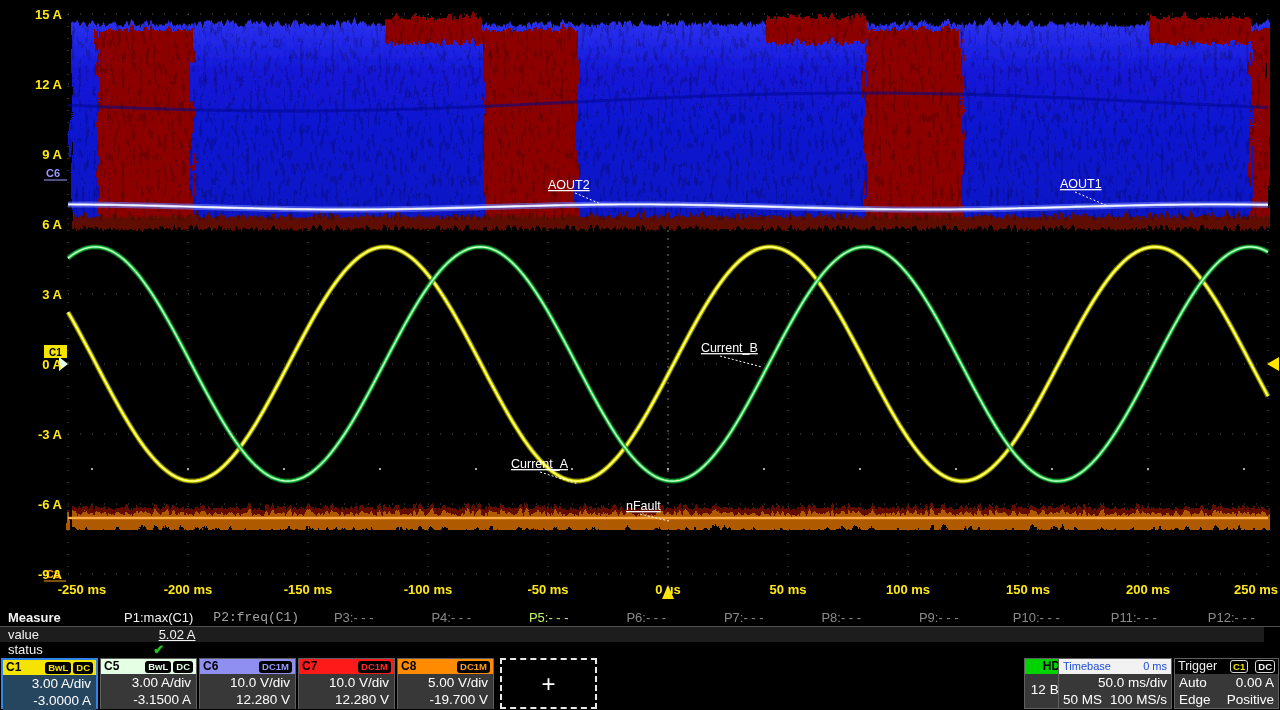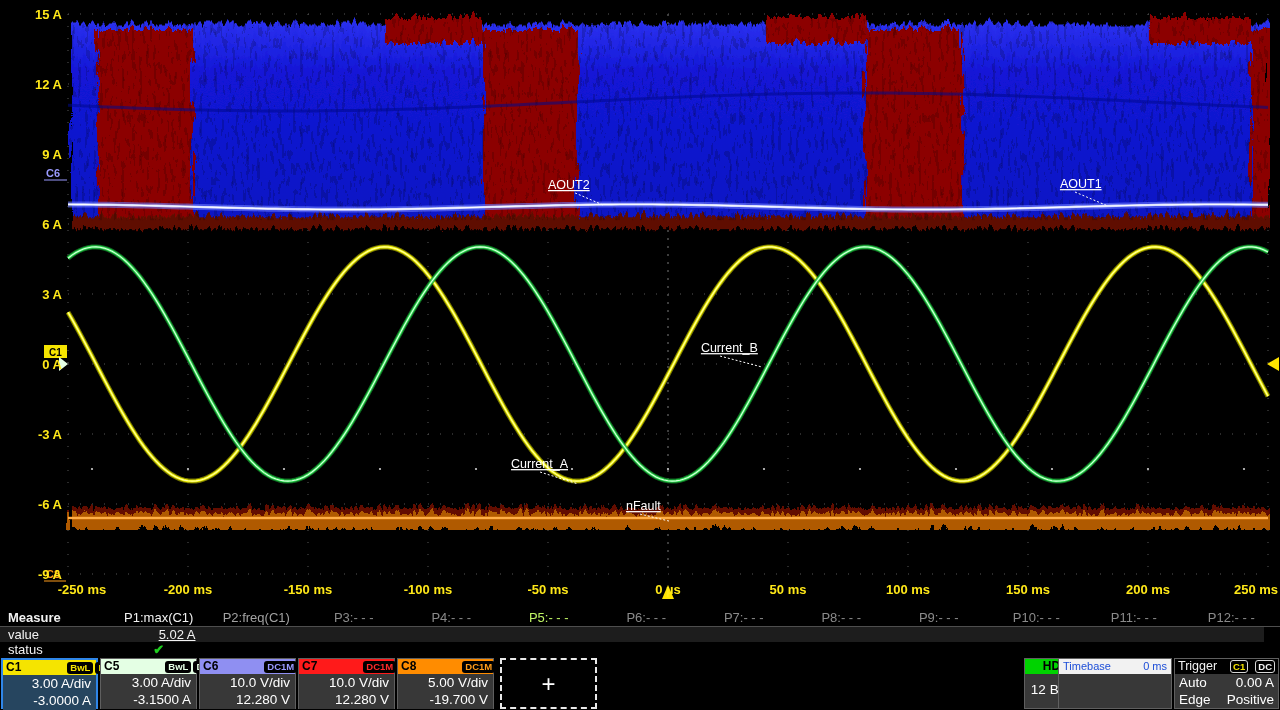--- a/index.html
+++ b/index.html
@@ -16,21 +16,21 @@
   .mhead .mlabel{font-weight:bold;}
   .pcell{text-align:center;font-size:13px;white-space:nowrap;cursor:default;}
   .vcell{text-align:right;padding-right:12px;color:#f2f2f2;font-size:13px;text-decoration:underline;}
   .scell{text-align:center;color:#1ecc1e;font-size:13px;font-weight:bold;}
   
   .desc{position:absolute;left:0;top:50px;width:1280px;height:52px;}
   .chbox{position:absolute;top:0;width:97px;height:51px;box-sizing:border-box;border:1px solid #5f5f5f;background:#383838;}
   .chbox.sel{border:2px solid #2f86e8;}
   .ch-head{height:15px;display:flex;justify-content:space-between;align-items:center;padding:0 3px;}
   .ch-id{color:#000;font-size:12px;font-weight:bold;line-height:15px;}
-  .ch-badges{display:flex;gap:2px;padding-left:46px;}
+  .ch-badges{display:flex;gap:2px;}
   .badge{background:#000;border-radius:3px;font-size:9.5px;font-weight:bold;padding:0 3px;line-height:12px;}
   .ch-body{height:34px;text-align:right;padding:1px 5px 0 0;color:#fff;font-size:13.5px;line-height:16.5px;background:#383838;}
   .chbox.sel .ch-body{background:#26455f;}
   .addbox{position:absolute;left:500px;top:0;width:97px;height:51px;box-sizing:border-box;
     border:2px dashed #e9e9e9;background:#000;display:flex;align-items:center;justify-content:center;}
   .addbox span{color:#fff;font-size:24px;font-weight:300;line-height:1;}
   .box{position:absolute;top:0;height:51px;box-sizing:border-box;border:1px solid #5f5f5f;background:#383838;}
   .hdbox{left:1000px;width:55px;margin-left:24px;}
   .hd-head{height:15px;background:#00d300;color:#000;text-align:center;font-size:12px;font-weight:bold;line-height:15px;}
   .hd-body{height:36px;color:#fff;font-size:13.5px;text-align:center;line-height:32px;}
@@ -181,21 +181,21 @@
         <text x="1148" y="594" fill="#ffe818" font-size="13px" font-weight="bold" text-anchor="middle">200 ms</text>
         <text x="1256" y="594" fill="#ffe818" font-size="13px" font-weight="bold" text-anchor="middle">250 ms</text>
       </g>
   </svg>
 
   <div class="bottom">
     <div class="measure">
       <div class="mrow mhead" id="measure-head">
         <div class="mlabel">Measure</div>
       <div class="pcell" style="color: rgb(242, 242, 242);">P1:max(C1)</div>
-          <div class="pcell" style="color: rgb(162, 162, 162);">P2:freq(C1)</div>
+          <div class="pcell" style="color: rgb(162, 162, 162); font-family: Liberation Mono, monospace;">P2:freq(C1)</div>
           <div class="pcell" style="color: rgb(138, 138, 138);">P3:- - -</div>
           <div class="pcell" style="color: rgb(138, 138, 138);">P4:- - -</div>
           <div class="pcell" style="color: #bef264;">P5:- - -</div>
           <div class="pcell" style="color: rgb(138, 138, 138);">P6:- - -</div>
           <div class="pcell" style="color: rgb(138, 138, 138);">P7:- - -</div>
           <div class="pcell" style="color: rgb(138, 138, 138);">P8:- - -</div>
           <div class="pcell" style="color: rgb(138, 138, 138);">P9:- - -</div>
           <div class="pcell" style="color: rgb(138, 138, 138);">P10:- - -</div>
           <div class="pcell" style="color: rgb(138, 138, 138);">P11:- - -</div>
           <div class="pcell" style="color: rgb(138, 138, 138);">P12:- - -</div>
@@ -238,20 +238,27 @@
       </div>
       <div class="box hdbox">
         <div class="hd-head">HD</div>
         <div class="hd-body">12 Bits</div>
       </div>
       <div class="box tbbox">
         <div class="tb-head">
           <span>Timebase</span>
           <span>0 ms</span>
         </div>
+        <div class="tb-body">
+          <div class="tb-line1">50.0 ms/div</div>
+          <div class="tb-line2">
+            <span>50 MS</span>
+            <span>100 MS/s</span>
+          </div>
+        </div>
       </div>
       <div class="box trbox">
         <div class="tr-head">
           <span class="tr-title">Trigger</span>
           <span class="tbadge" style="color:#f5e400">C1</span>
           <span class="tbadge" style="color:#f2f2f2">DC</span>
         </div>
         <div class="tb-body">
           <div class="tb-line2">
             <span>Auto</span>

